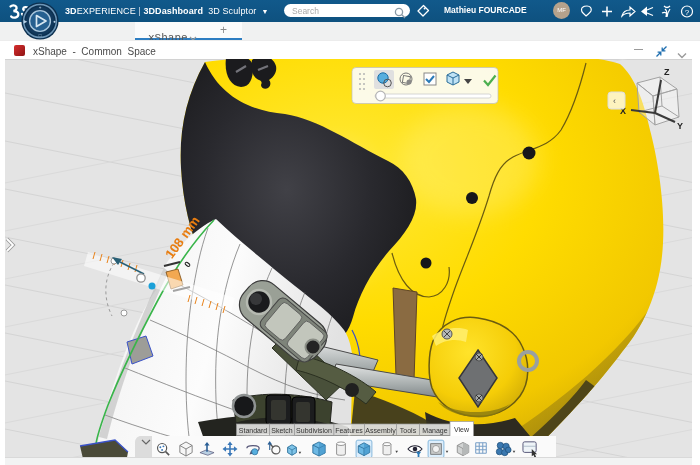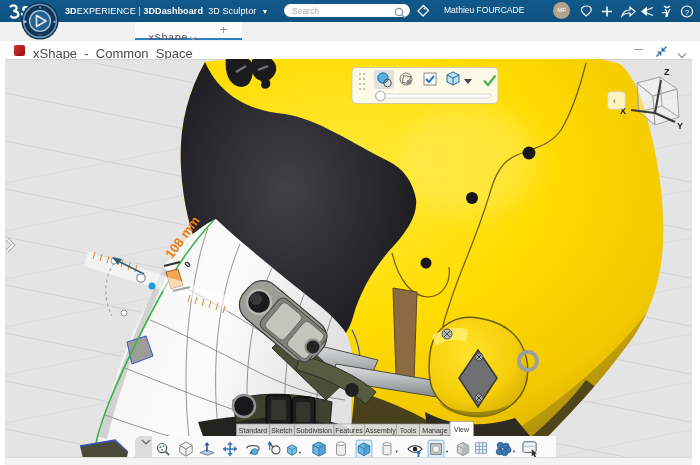--- a/index.html
+++ b/index.html
@@ -15,21 +15,21 @@
   <div class="abs" style="left:0;top:22px;width:700px;height:18px;background:#f0f1f1;border-bottom:1px solid #e2e2e2;"></div>
   <div class="abs" style="left:135px;top:22px;width:107px;height:16px;background:#fbfbfb;border-bottom:2px solid #2e7ec2;"></div>
   <div class="abs" style="left:148px;top:32px;font-size:11px;color:#555;font-family:Liberation Mono, monospace;">xShape</div>
   <div class="abs" style="left:189px;top:28px;"><svg width="8" height="6">
         <path d="M1,1 L4,4 L7,1" stroke="#999" stroke-width="1.1" fill="none"></path>
       </svg></div>
   <div class="abs" style="left:220px;top:23px;font-size:12px;color:#8a8a8a;">+</div>
 
   <div class="abs" style="left:0;top:40px;width:700px;height:19px;background:#ffffff;border-top:1px solid #ececec;"></div>
   <div class="abs" style="left:14px;top:45px;width:11px;height:11px;background:linear-gradient(135deg,#d62e2e,#8f1414);border-radius:2px;"></div>
-  <div class="abs" style="left:33px;top:46px;font-size:13px;color:#4a4a4a;">xShape &nbsp;- &nbsp;Common &nbsp;Space</div>
+  <div class="abs" style="left:33px;top:46px;font-size:10px;color:#4a4a4a;">xShape &nbsp;- &nbsp;Common &nbsp;Space</div>
   <div class="abs" style="left:634px;top:49px;width:9px;height:1px;background:#9a9a9a;"></div>
   <div class="abs" style="left:655px;top:44px;">
     <svg width="13" height="13">
       <path d="M11.5,1.5 L7.5,5.5 M7.2,2.6 L7.2,5.8 L10.4,5.8 M1.5,11.5 L5.5,7.5 M5.8,10.4 L5.8,7.2 L2.6,7.2" stroke="#1f6fb0" stroke-width="1.3" fill="none"></path>
     </svg>
   </div>
   <div class="abs" style="left:677px;top:46px;">
     <svg width="10" height="8">
         <path d="M1,1.5 L5,5.5 L9,1.5" stroke="#9a9a9a" stroke-width="1.4" fill="none"></path>
       </svg>
@@ -66,21 +66,21 @@
         <circle cx="5" cy="5" r="3.6" fill="none" stroke="#8a9aa6" stroke-width="1.3"></circle>
         <path d="M7.8,7.8 L11,11" stroke="#8a9aa6" stroke-width="1.3"></path>
       </svg>
   </div>
   <div class="abs" style="left:416px;top:4px;">
     <svg width="14" height="14">
         <path d="M7.5,1.5 L12.5,6.5 L7,12 L2,7 Z" fill="none" stroke="#fff" stroke-width="1.3" stroke-linejoin="round"></path>
         <circle cx="8.6" cy="4.6" r="1" fill="#fff"></circle>
       </svg>
   </div>
-  <div class="abs" style="left:444px;top:5px;font-size:8.5px;color:#fff;">Mathieu FOURCADE</div>
+  <div class="abs" style="left:444px;top:5px;font-size:8.5px;color:#fff;font-weight:bold;">Mathieu FOURCADE</div>
   <div class="abs" style="left:553px;top:2px;width:17px;height:17px;border-radius:50%;background:#b5a28c;color:#fff;font-size:6px;text-align:center;line-height:17px;">MF</div>
 
   <div class="abs" style="left:580px;top:4px;">
     <svg width="120" height="15" fill="none" stroke="#fff" stroke-width="1.2">
       <path d="M7,2 C10,2 12,4 11,7 C10,9 8,10 6,12 L3,9 C1,7 1,4 3,3 C4,2 6,2 7,2 Z"></path>
       <path d="M27,2.5 L27,12.5 M22,7.5 L32,7.5" stroke-width="1.5"></path>
       <path d="M42,12 C43,8 46,6 50,6 L50,3 L55,7.5 L50,12 L50,9 C46,9 44,10 42,12 Z"></path>
       <path d="M67,2.5 L61,7.5 L67,12 Z" fill="#fff" stroke="none"></path>
         <path d="M67,6 L73,3.5 M67,9 L73,11.5"></path>
       <path d="M84,2 C86,4 88,4 90,2 M85,5 C87,7 87,7 86,13 M90,5 C88,8 87,10 87,13 M82,9 C84,8 85,8 86,9"></path>

